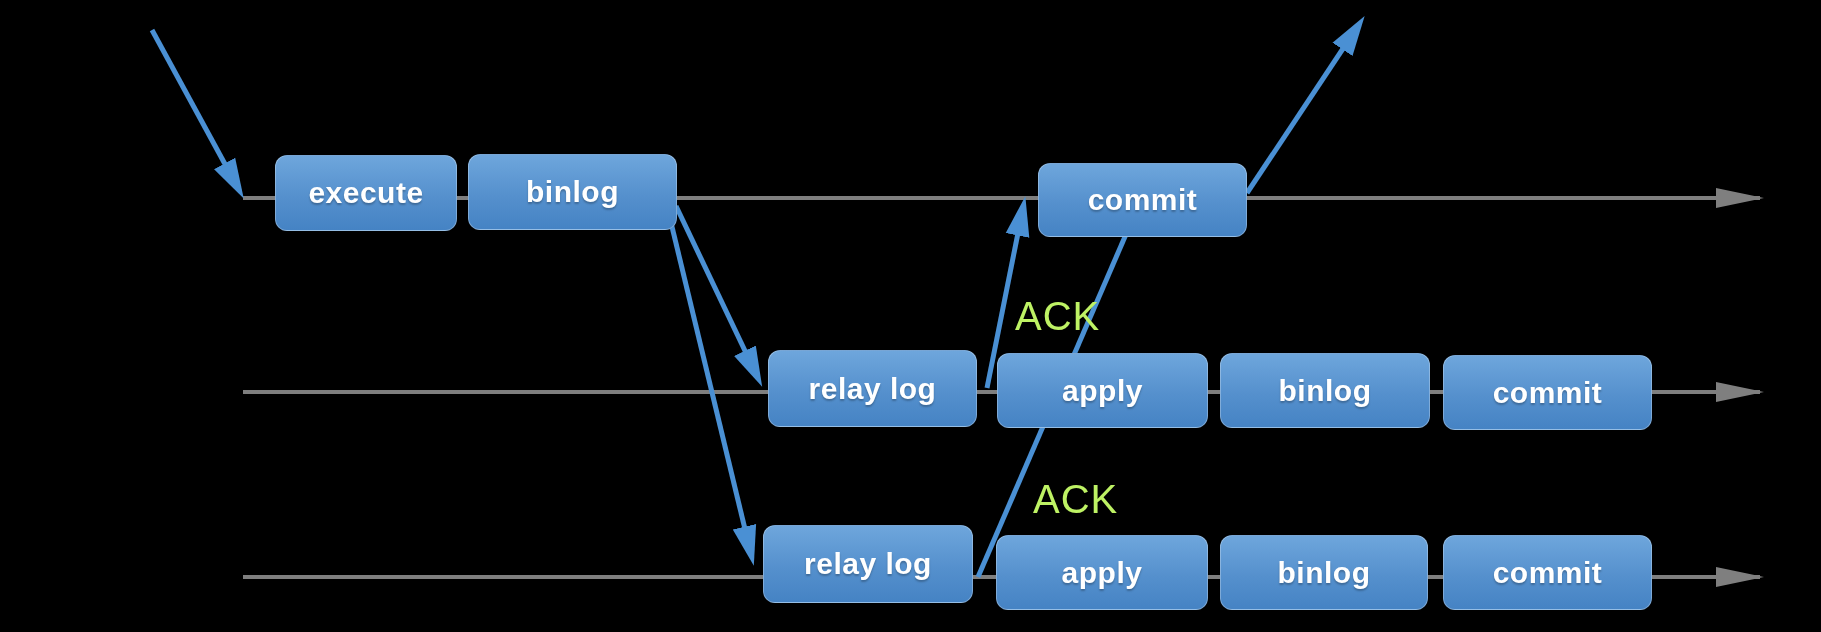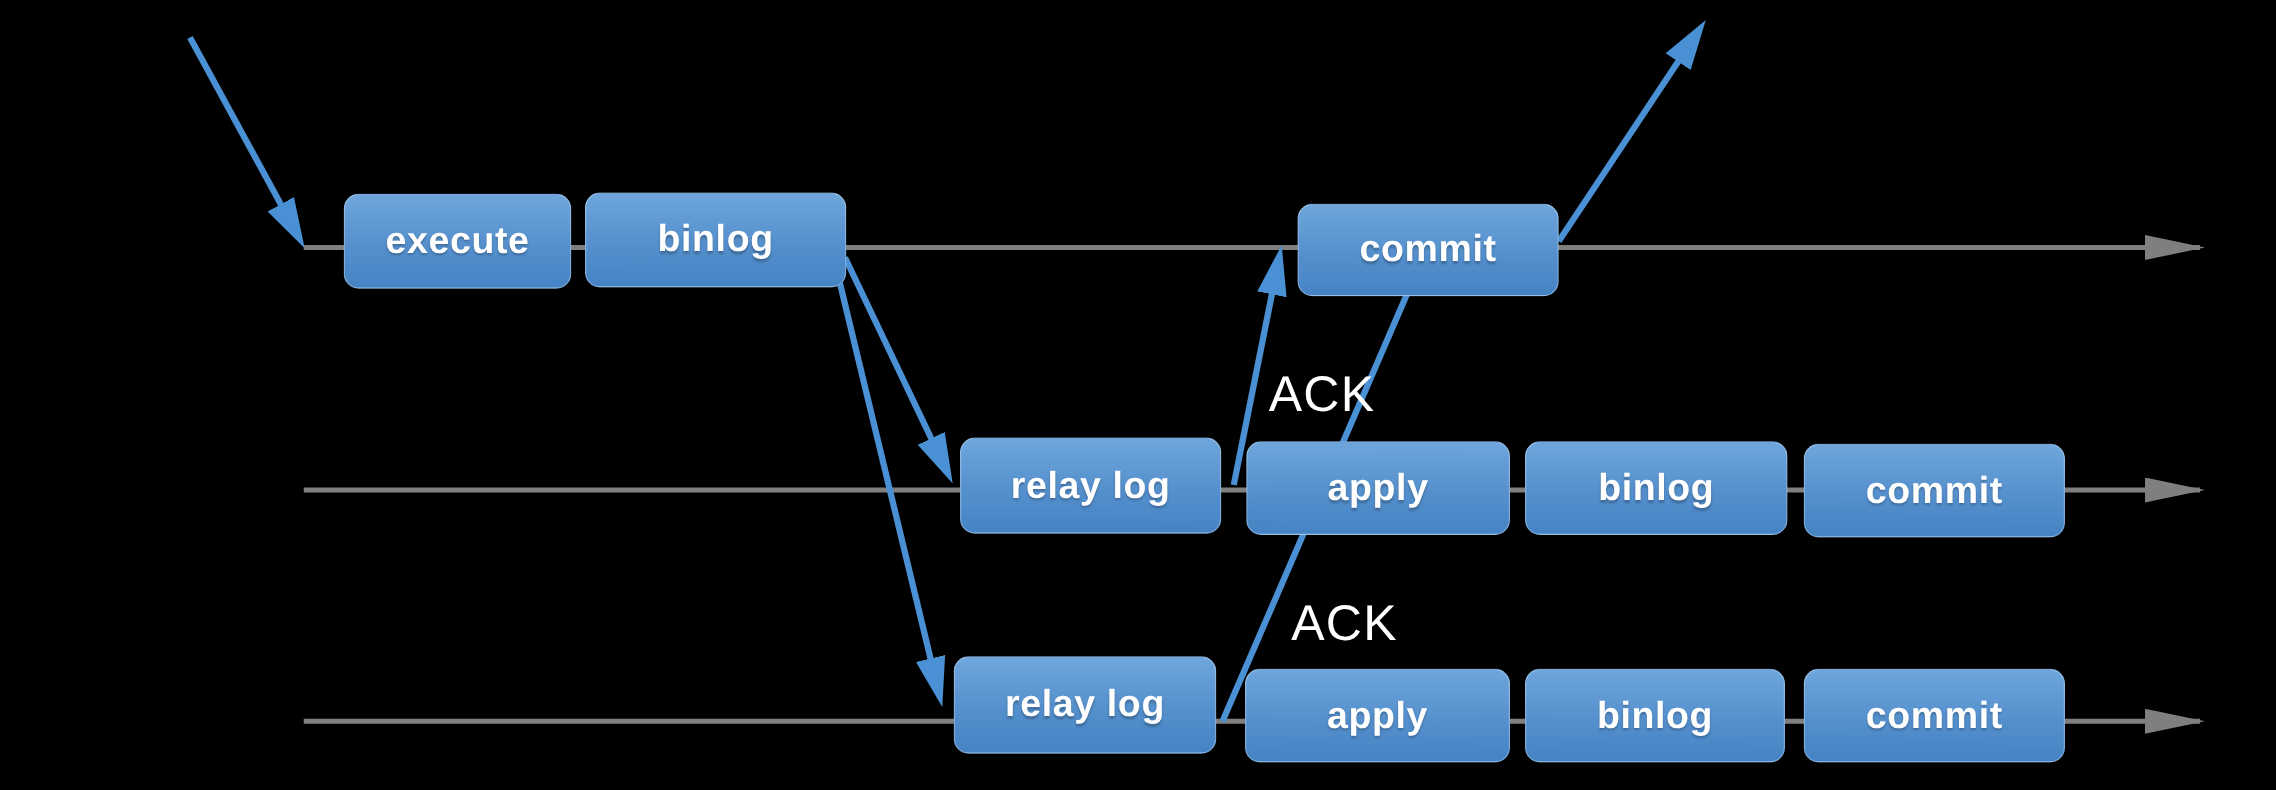--- a/index.html
+++ b/index.html
@@ -30,21 +30,21 @@
     font-weight: bold;
     font-size: 30px;
     display: flex;
     align-items: center;
     justify-content: center;
     text-shadow: 0 2px 2px rgba(0,0,0,0.25);
     letter-spacing: 0.5px;
   }
   .ack {
     position: absolute;
-    color: #ffffff;
+    color: #bef264;
     font-size: 40px;
     font-weight: 500;
     line-height: 1;
     letter-spacing: 1px;
   }
 </style>
 </head>
 <body>
 
 <div class="stage">

